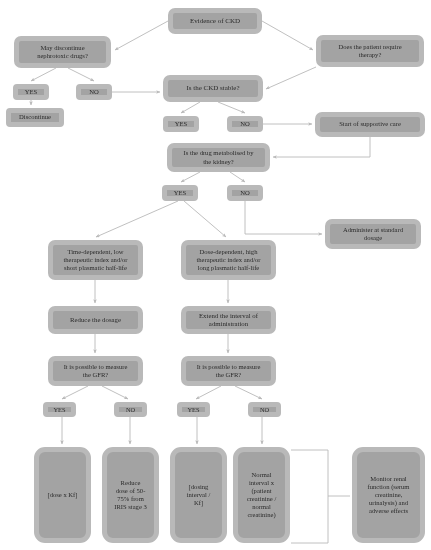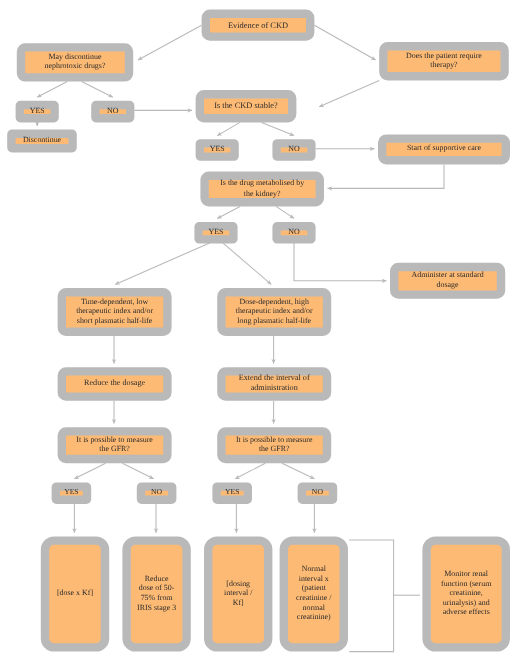--- a/index.html
+++ b/index.html
@@ -18,22 +18,22 @@
   #edges {
     position: absolute;
     left: 0;
     top: 0;
     width: 431px;
     height: 550px;
   }
   .node {
     position: absolute;
     box-sizing: border-box;
-    border: 7px solid #fca5a5;
-    background: #fdba74;
+    border: 5px solid #fca5a5;
+    background: #a3a3a3;
     display: flex;
     align-items: center;
     justify-content: center;
     text-align: center;
     color: #2b2b2b;
     line-height: 1.22;
     padding: 2px 3px;
     white-space: pre-line;
   }
   .node.rounded { border-radius: 7px; }
@@ -87,21 +87,21 @@
 
   <div id="node-layer">
       <div class="node rounded" style="left: 168px; top: 8px; width: 94px; height: 26px; font-size: 7px; border-color: rgb(185, 185, 185); color: rgb(43, 43, 43);">Evidence of CKD</div>
       <div class="node rounded" style="left: 14px; top: 36px; width: 97px; height: 32px; font-size: 6.6px; border-color: rgb(185, 185, 185); color: rgb(43, 43, 43);">May discontinue
 nephrotoxic drugs?</div>
       <div class="node rounded" style="left: 316px; top: 35px; width: 108px; height: 32px; font-size: 6.6px; border-color: rgb(185, 185, 185); color: rgb(43, 43, 43);">Does the patient require
 therapy?</div>
       <div class="node pill" style="left: 13px; top: 84px; width: 36px; height: 16px; font-size: 6.6px; border-color: rgb(185, 185, 185); color: rgb(43, 43, 43);">YES</div>
       <div class="node pill" style="left: 76px; top: 84px; width: 36px; height: 16px; font-size: 6.6px; border-color: rgb(185, 185, 185); color: rgb(43, 43, 43);">NO</div>
       <div class="node pill" style="left: 6px; top: 108px; width: 58px; height: 19px; font-size: 6.6px; border-color: rgb(185, 185, 185); color: rgb(43, 43, 43);">Discontinue</div>
-      <div class="node rounded" style="left: 163px; top: 75px; width: 84px; height: 27px; font-size: 7px; border-color: rgb(185, 185, 185); color: rgb(43, 43, 43);">Is the CKD stable?</div>
+      <div class="node rounded" style="left: 163px; top: 75px; width: 100px; height: 27px; font-size: 7px; border-color: rgb(185, 185, 185); color: rgb(43, 43, 43);">Is the CKD stable?</div>
       <div class="node pill" style="left: 163px; top: 116px; width: 36px; height: 16px; font-size: 6.6px; border-color: rgb(185, 185, 185); color: rgb(43, 43, 43);">YES</div>
       <div class="node pill" style="left: 227px; top: 116px; width: 36px; height: 16px; font-size: 6.6px; border-color: rgb(185, 185, 185); color: rgb(43, 43, 43);">NO</div>
       <div class="node rounded" style="left: 315px; top: 112px; width: 110px; height: 25px; font-size: 6.6px; border-color: rgb(185, 185, 185); color: rgb(43, 43, 43);">Start of supportive care</div>
       <div class="node rounded" style="left: 167px; top: 143px; width: 103px; height: 29px; font-size: 6.6px; border-color: rgb(185, 185, 185); color: rgb(43, 43, 43);">Is the  drug  metabolised by
 the kidney?</div>
       <div class="node pill" style="left: 162px; top: 185px; width: 36px; height: 16px; font-size: 6.6px; border-color: rgb(185, 185, 185); color: rgb(43, 43, 43);">YES</div>
       <div class="node pill" style="left: 227px; top: 185px; width: 36px; height: 16px; font-size: 6.6px; border-color: rgb(185, 185, 185); color: rgb(43, 43, 43);">NO</div>
       <div class="node rounded" style="left: 325px; top: 219px; width: 96px; height: 30px; font-size: 6.6px; border-color: rgb(185, 185, 185); color: rgb(43, 43, 43);">Administer at standard
 dosage</div>
       <div class="node rounded" style="left: 48px; top: 240px; width: 95px; height: 40px; font-size: 6.6px; border-color: rgb(185, 185, 185); color: rgb(43, 43, 43);">Time-dependent, low

